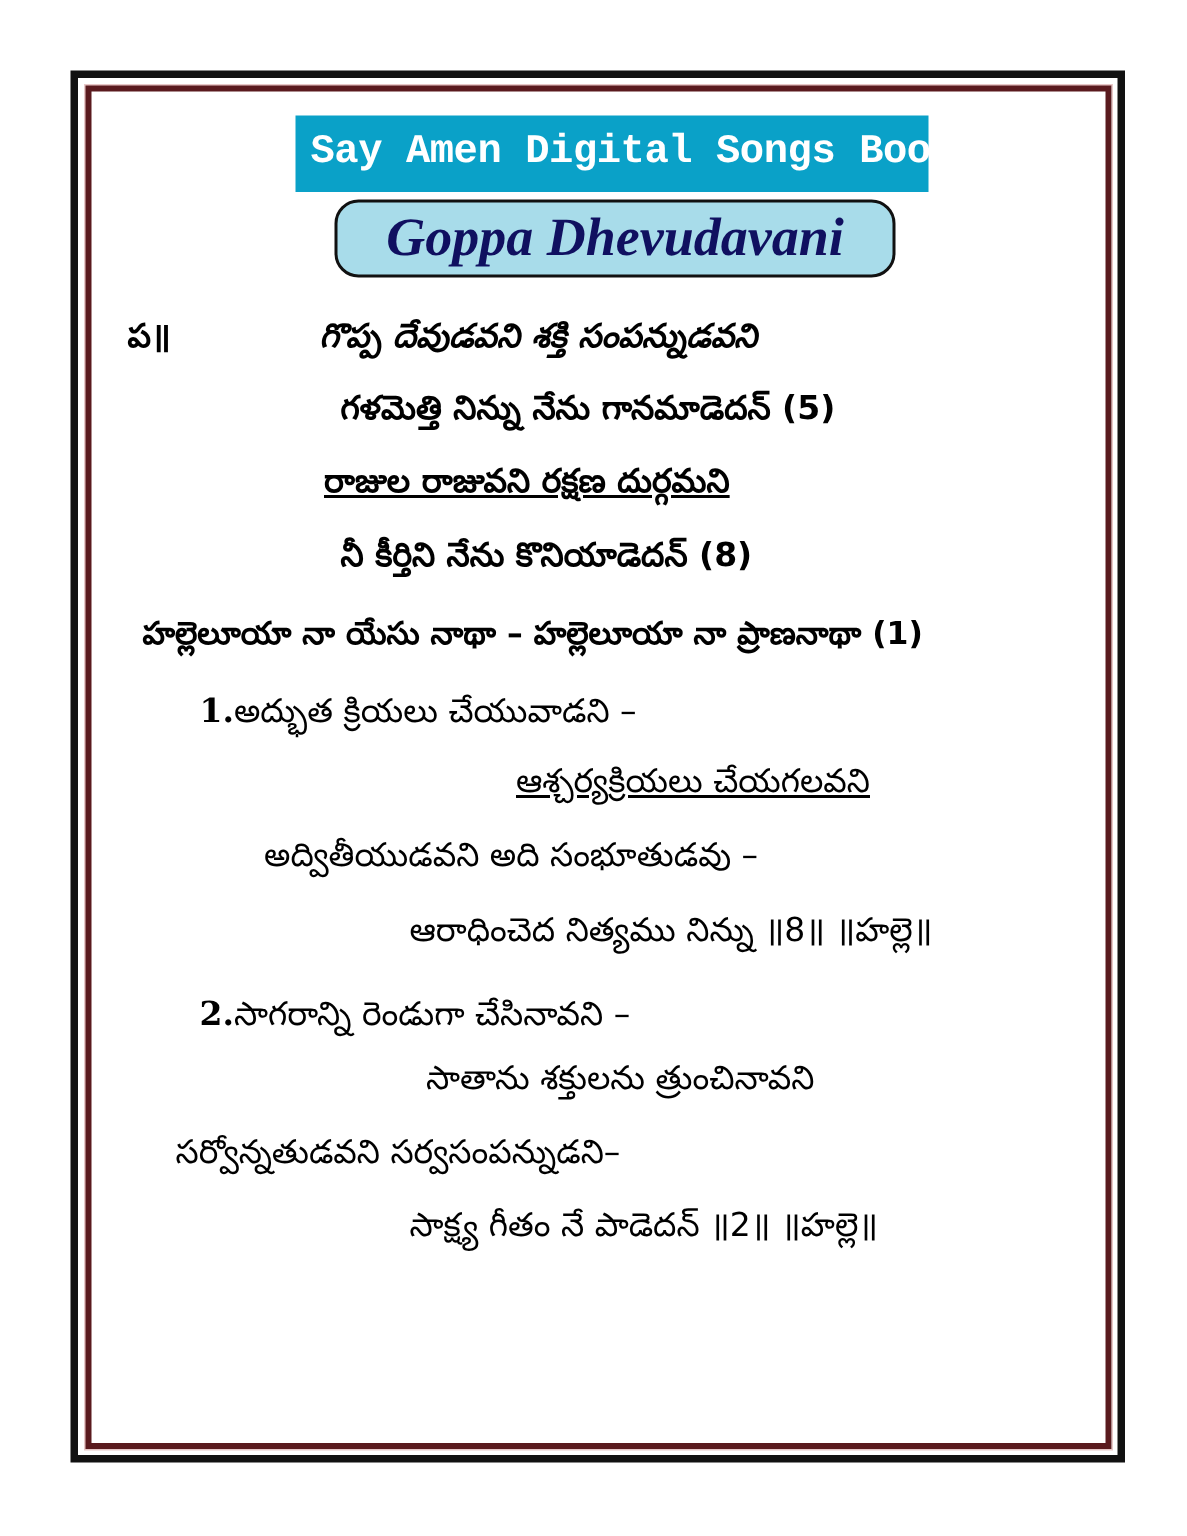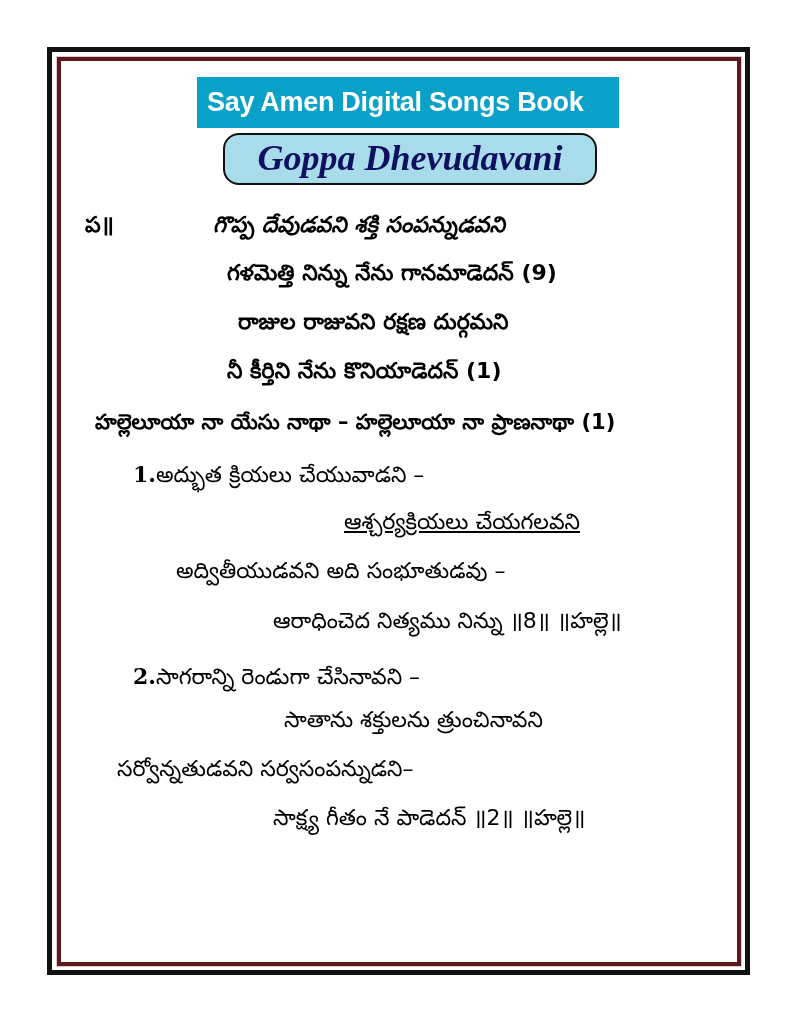--- a/index.html
+++ b/index.html
@@ -35,21 +35,21 @@
       box-sizing: content-box;
     }
     .banner {
       position: absolute;
       left: 197px;
       top: 77px;
       width: 422px;
       height: 51px;
       background: #0aa1c8;
       color: #ffffff;
-      font-family: Liberation Sans, sans-serif;
+      font-family: Liberation Mono, monospace;
       font-weight: bold;
       font-size: 27px;
       line-height: 51px;
       padding-left: 10px;
       box-sizing: border-box;
       white-space: nowrap;
       letter-spacing: -0.3px;
     }
     .title-box {
       position: absolute;
@@ -97,23 +97,23 @@
 
 <div class="outer-border"></div>
 <div class="inner-border"></div>
 
 <div class="banner">Say Amen Digital Songs Book</div>
 <div class="title-box">Goppa Dhevudavani</div>
 
 <div class="marker">ప॥</div>
 
 <div class="line bold" style="left:213px; top:210px;font-style:italic;">గొప్ప దేవుడవని శక్తి సంపన్నుడవని</div>
-<div class="line bold" style="left:227px; top:258px;">గళమెత్తి నిన్ను నేను గానమాడెదన్ (9)</div>
-<div class="line bold" style="left:238px; top:307px;">రాజుల రాజువని రక్షణ దుర్గమని</div>
-<div class="line bold" style="left:227px; top:356px;">నీ కీర్తిని నేను కొనియాడెదన్ (1)</div>
+<div class="line bold" style="left:227px; top:258px;">గళమెత్తి నిన్ను నేను గానమాడెదన్ (5)</div>
+<div class="line bold" style="left:216px; top:307px;text-decoration:underline;">రాజుల రాజువని రక్షణ దుర్గమని</div>
+<div class="line bold" style="left:227px; top:356px;">నీ కీర్తిని నేను కొనియాడెదన్ (8)</div>
 
 <div class="line bold" style="left:95px; top:407px; font-size:21px;">హల్లెలూయా నా యేసు నాథా – హల్లెలూయా నా ప్రాణనాథా (1)</div>
 
 <div class="line" style="left:133px; top:459px;">
   <span class="num">1.</span><span>అద్భుత క్రియలు చేయువాడని –</span>
 </div>
 <div class="line" style="left:344px; top:507px;text-decoration:underline;">ఆశ్చర్యక్రియలు చేయగలవని</div>
 <div class="line" style="left:130px; top:556px;margin-left:46px;">అద్వితీయుడవని అది సంభూతుడవు –</div>
 <div class="line" style="left:273px; top:606px;">ఆరాధించెద నిత్యము నిన్ను ॥8॥ ॥హల్లె॥</div>
 

